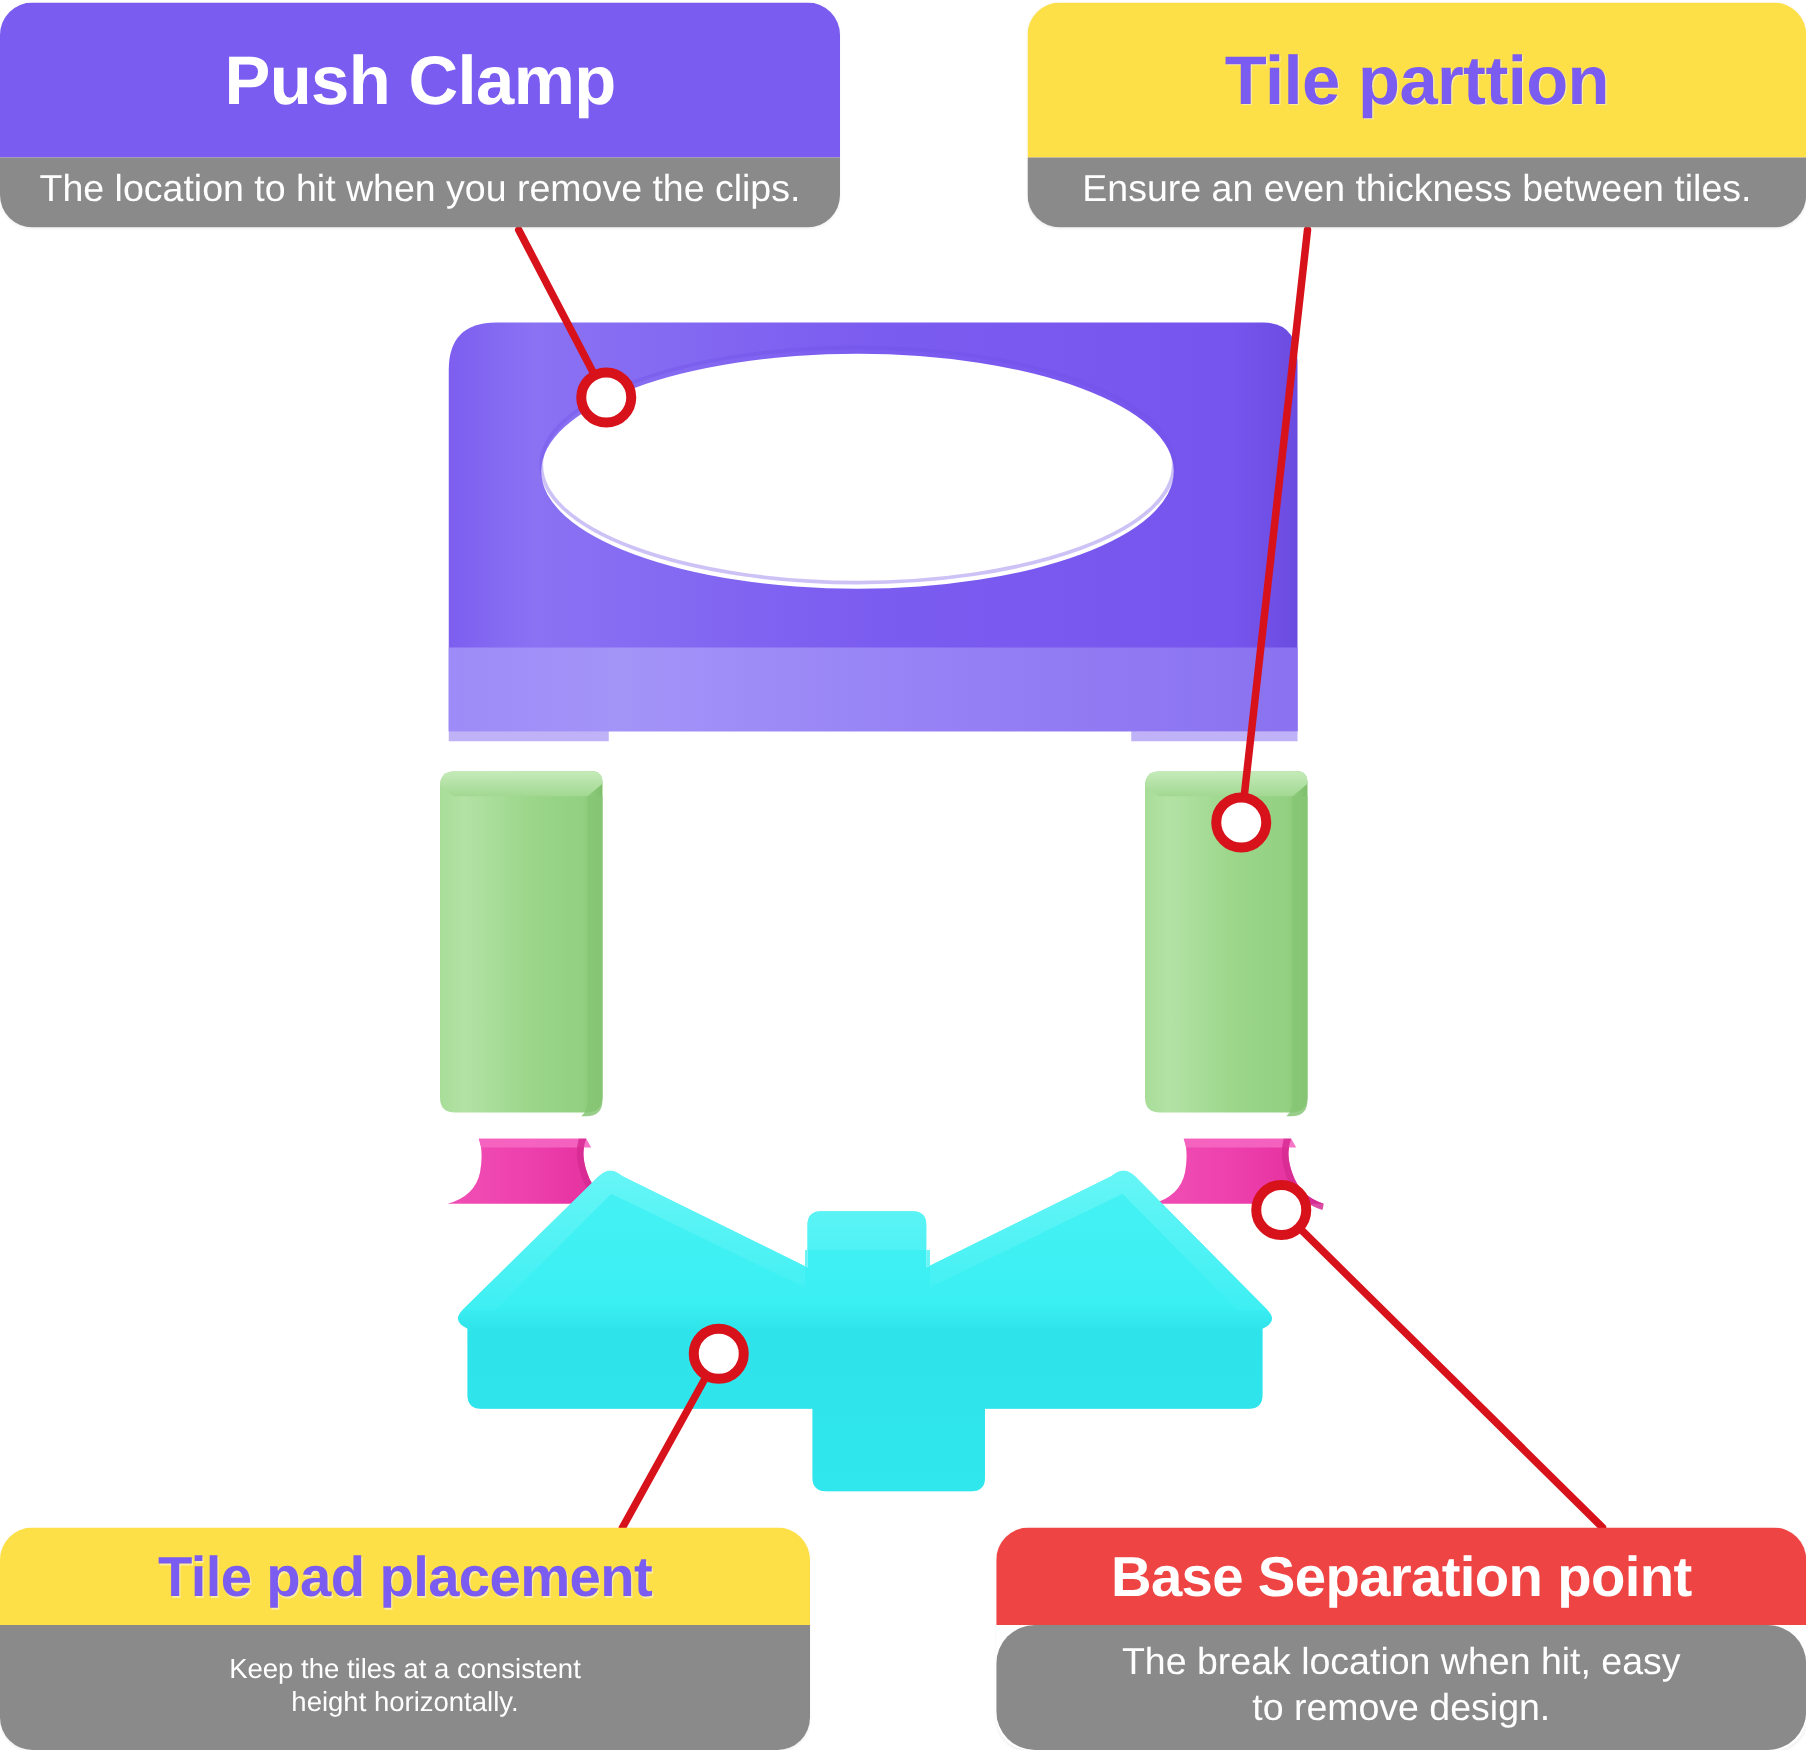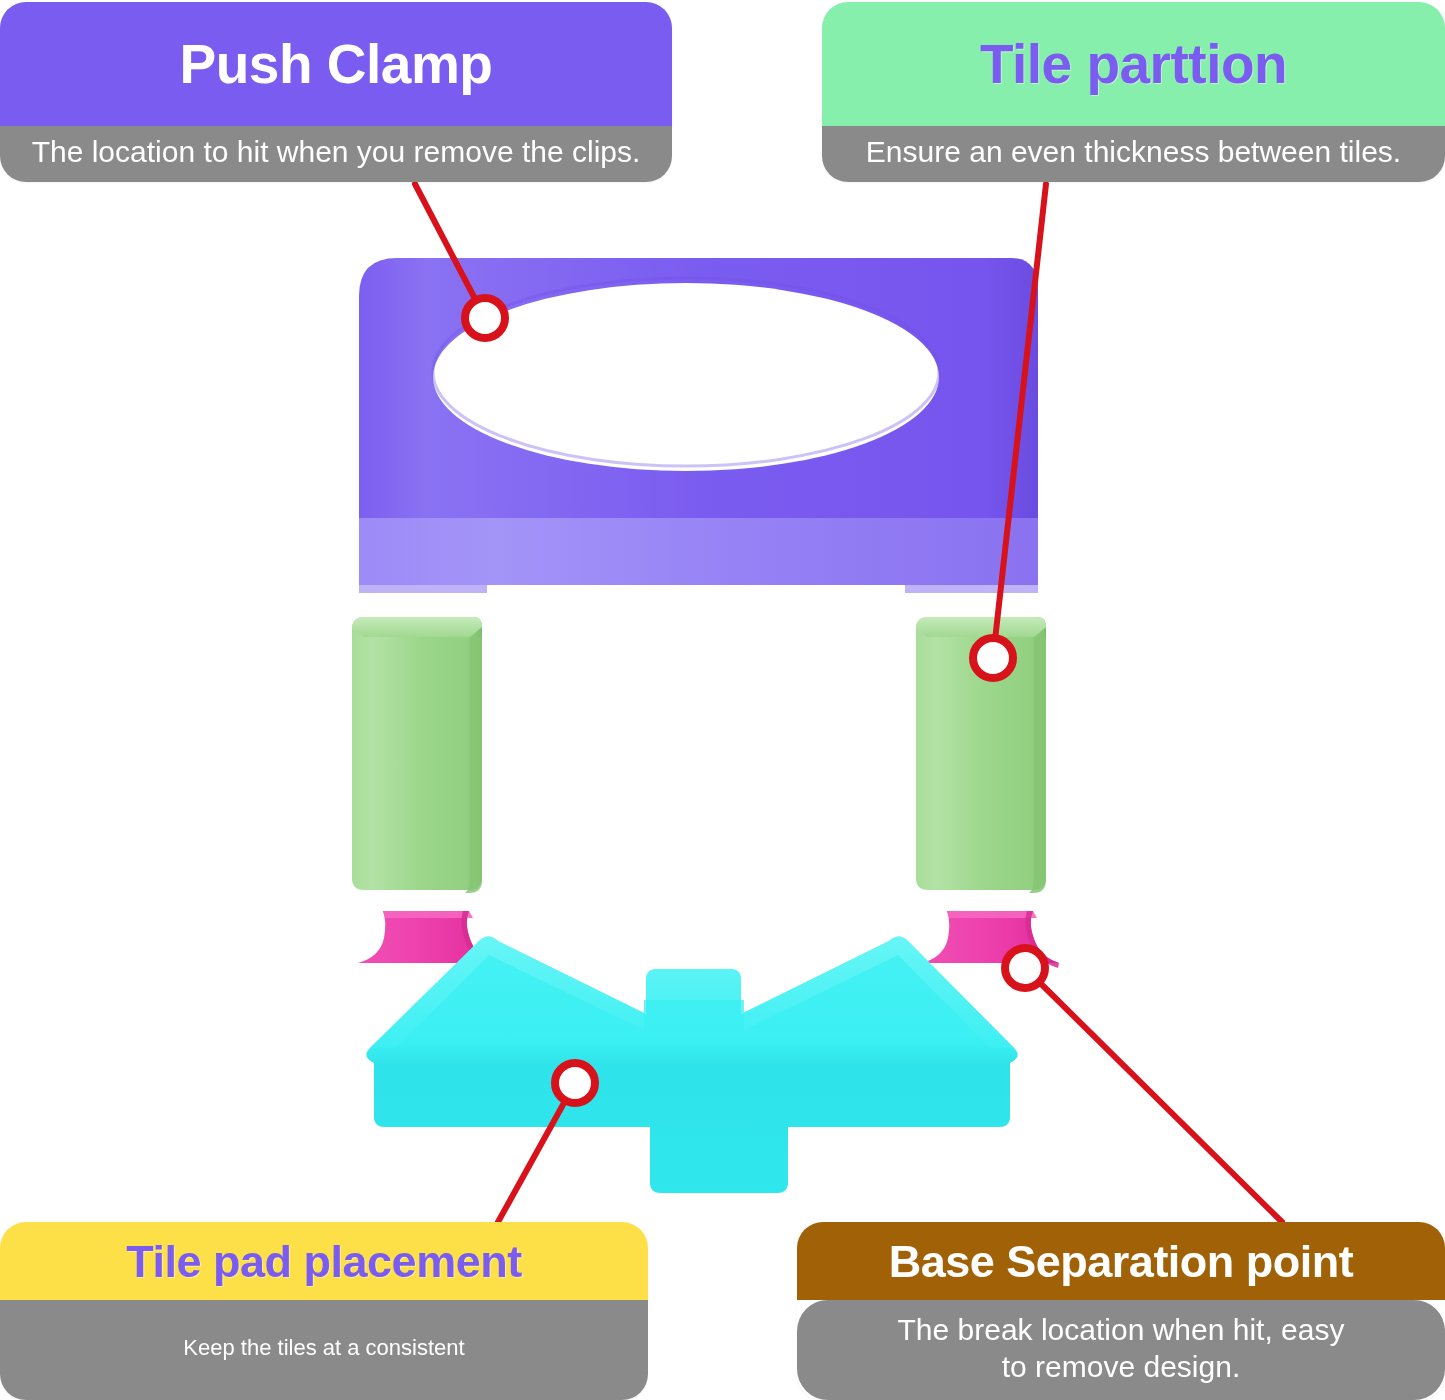--- a/index.html
+++ b/index.html
@@ -39,31 +39,31 @@
     box-sizing:border-box;
     font-weight:400;
   }
 
   
   #cal-push-clamp{left:0px;top:2px;width:672px;height:180px;}
   #cal-push-clamp .head{height:124px;background:#7b5cf0;color:#ffffff;font-size:55px;}
   #cal-push-clamp .sub{font-size:30px;}
 
   #cal-tile-partition{left:822px;top:2px;width:623px;height:180px;}
-  #cal-tile-partition .head{height:124px;background:#86efac;color:#7b5cf0;font-size:55px;
+  #cal-tile-partition .head{height:124px;background:#fde047;color:#7b5cf0;font-size:55px;
       text-shadow:1px 1px 0 rgba(255,255,255,.45);}
   #cal-tile-partition .sub{font-size:30px;text-align:center;}
 
   #cal-tile-pad{left:0px;top:1222px;width:648px;height:178px;}
   #cal-tile-pad .head{height:78px;background:#fde047;color:#7b5cf0;font-size:45px;
       text-shadow:1px 1px 0 rgba(255,255,255,.45);}
   #cal-tile-pad .sub{font-size:22px;}
 
   #cal-base-sep{left:797px;top:1222px;width:648px;height:178px;}
-  #cal-base-sep .head{height:78px;background:#a16207;color:#ffffff;font-size:45px;}
+  #cal-base-sep .head{height:78px;background:#ef4444;color:#ffffff;font-size:45px;}
   #cal-base-sep .sub{font-size:30px;border-radius:31px;}
 
   .sub span{display:block;}
 
   
   #artwork{position:absolute;left:0;top:0;width:1445px;height:1400px;pointer-events:none;}
   #leaders{position:absolute;left:0;top:0;width:1445px;height:1400px;}
 </style>
 </head>
 <body>
@@ -256,20 +256,21 @@
     <div class="sub">
       <span>Ensure an even thickness between tiles.</span>
     </div>
   </div>
 
   <div class="callout" id="cal-tile-pad">
     <div class="head">Tile pad placement</div>
     <div class="sub">
       <div>
         <span>Keep the tiles at a consistent</span>
+        <span>height horizontally.</span>
       </div>
     </div>
   </div>
 
   <div class="callout" id="cal-base-sep">
     <div class="head">Base Separation point</div>
     <div class="sub">
       <div>
         <span>The break location when hit, easy</span>
         <span>to remove design.</span>

